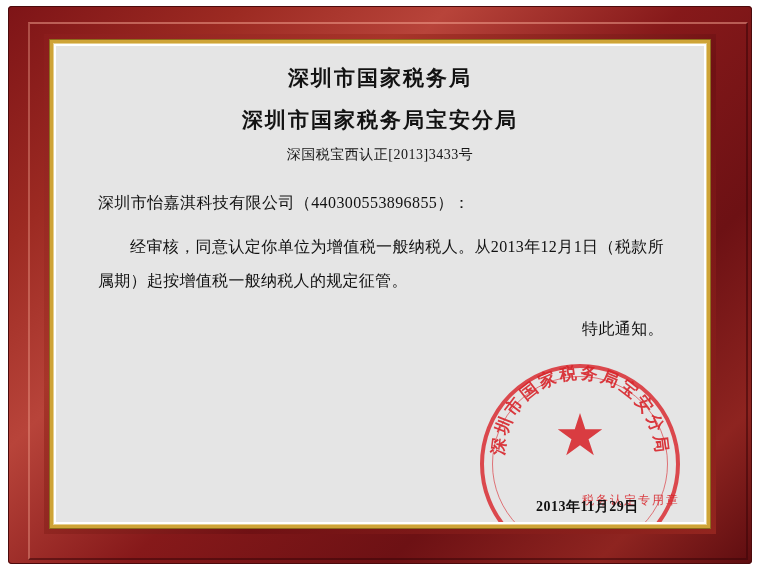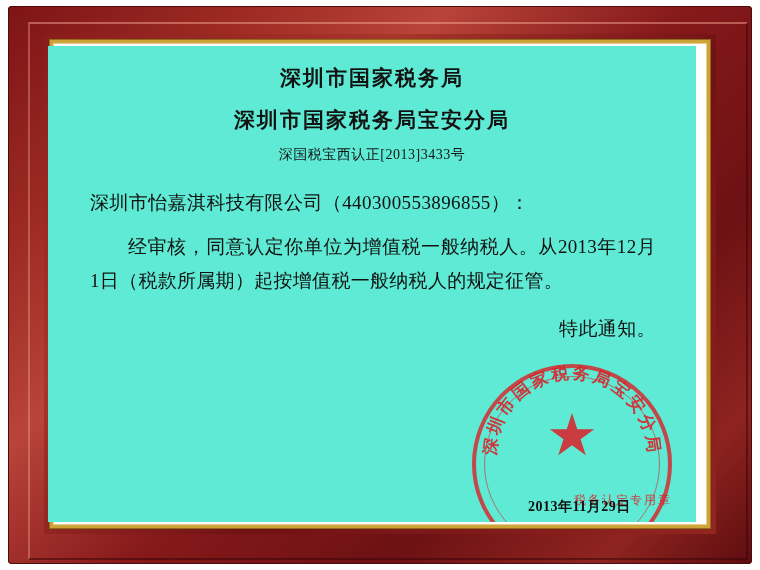--- a/index.html
+++ b/index.html
@@ -56,25 +56,25 @@
     height: 488px;
     box-sizing: border-box;
     border: 3px solid #cfa437;
     background: #ffffff;
     box-shadow: 0 0 0 1px #8d6c1c, inset 0 0 0 1px #e6cf8e;
   }
 
   
   .paper {
     position: absolute;
-    left: 48px;
+    left: 56px;
     top: 46px;
     width: 648px;
     height: 476px;
-    background: #5eead4;
+    background: #e5e5e5;
     overflow: hidden;
   }
 
   .doc-title1 {
     text-align: center;
     font-size: 21px;
     font-weight: bold;
     letter-spacing: 2px;
     color: #121212;
     margin-top: 18px;
@@ -93,21 +93,21 @@
     font-size: 14px;
     color: #151515;
     margin-top: 12px;
     letter-spacing: 0.5px;
   }
 
   .body-block {
     margin-top: 22px;
     padding: 0 40px 0 42px;
     color: #111;
-    font-size: 19px;
+    font-size: 16px;
     line-height: 34px;
   }
   .addressee { letter-spacing: 0.4px; }
   .para {
     margin-top: 10px;
     text-indent: 2em;
     text-align: justify;
     letter-spacing: 0.3px;
   }
   .closing {

